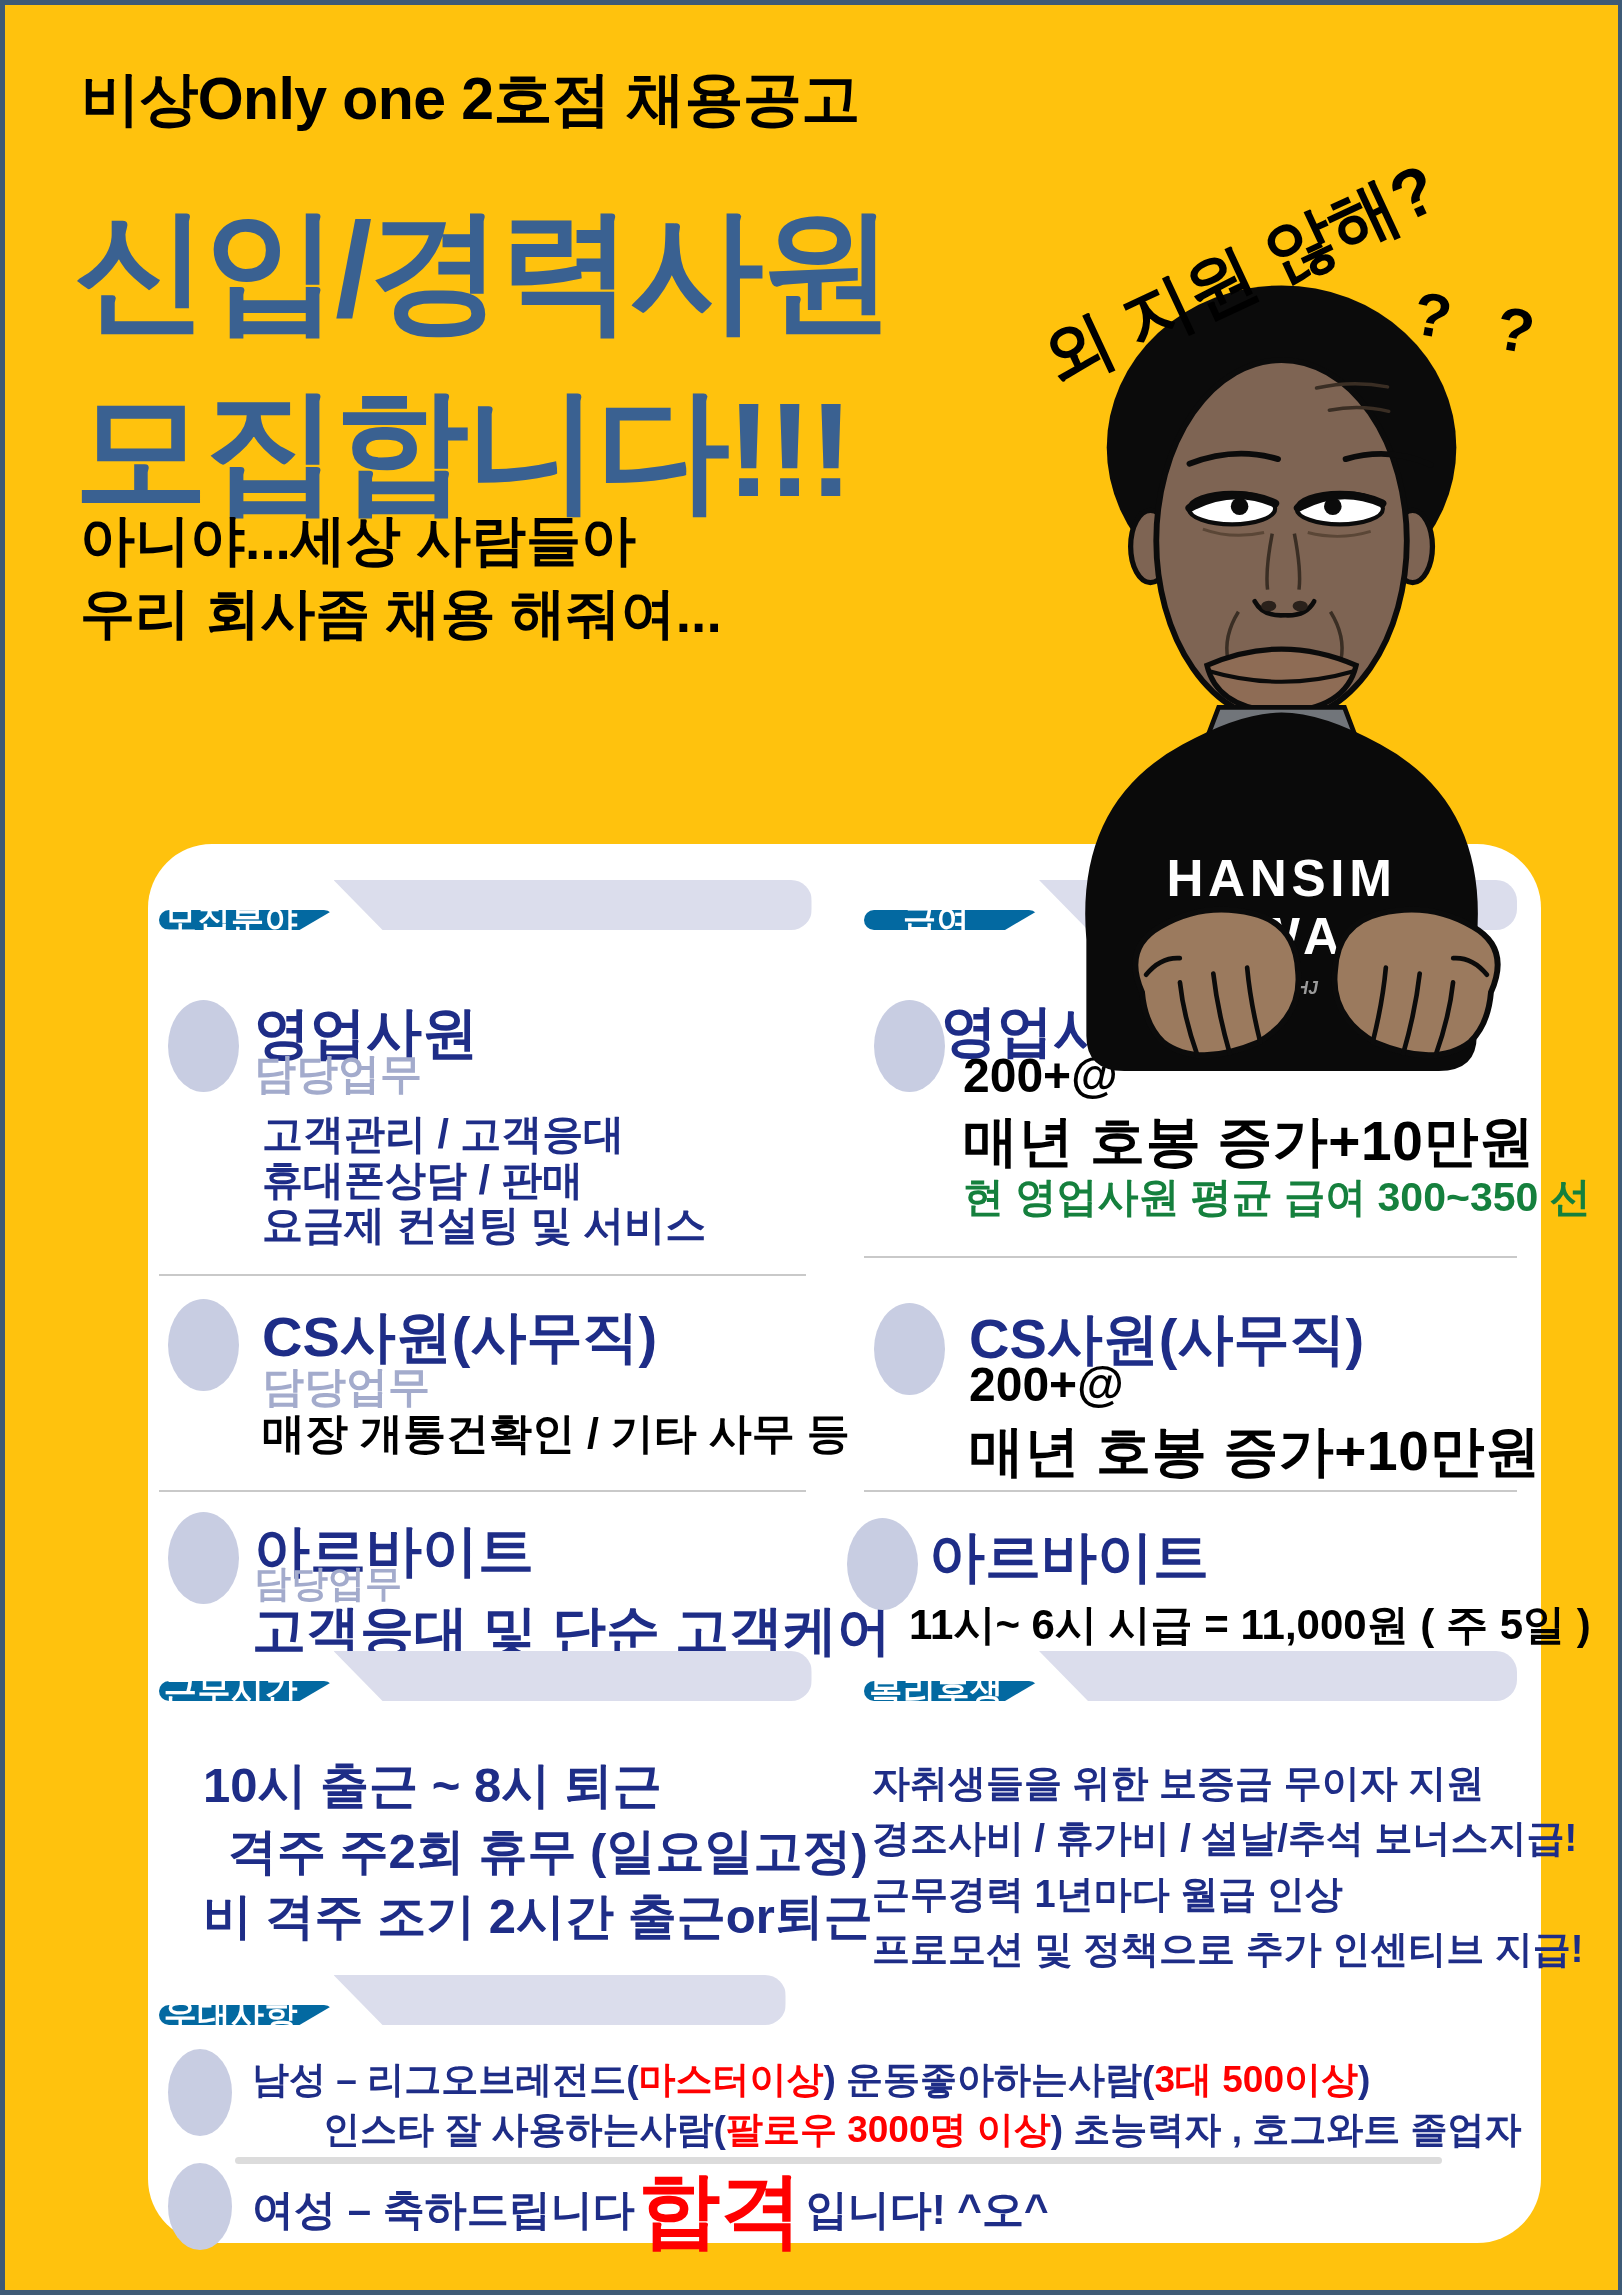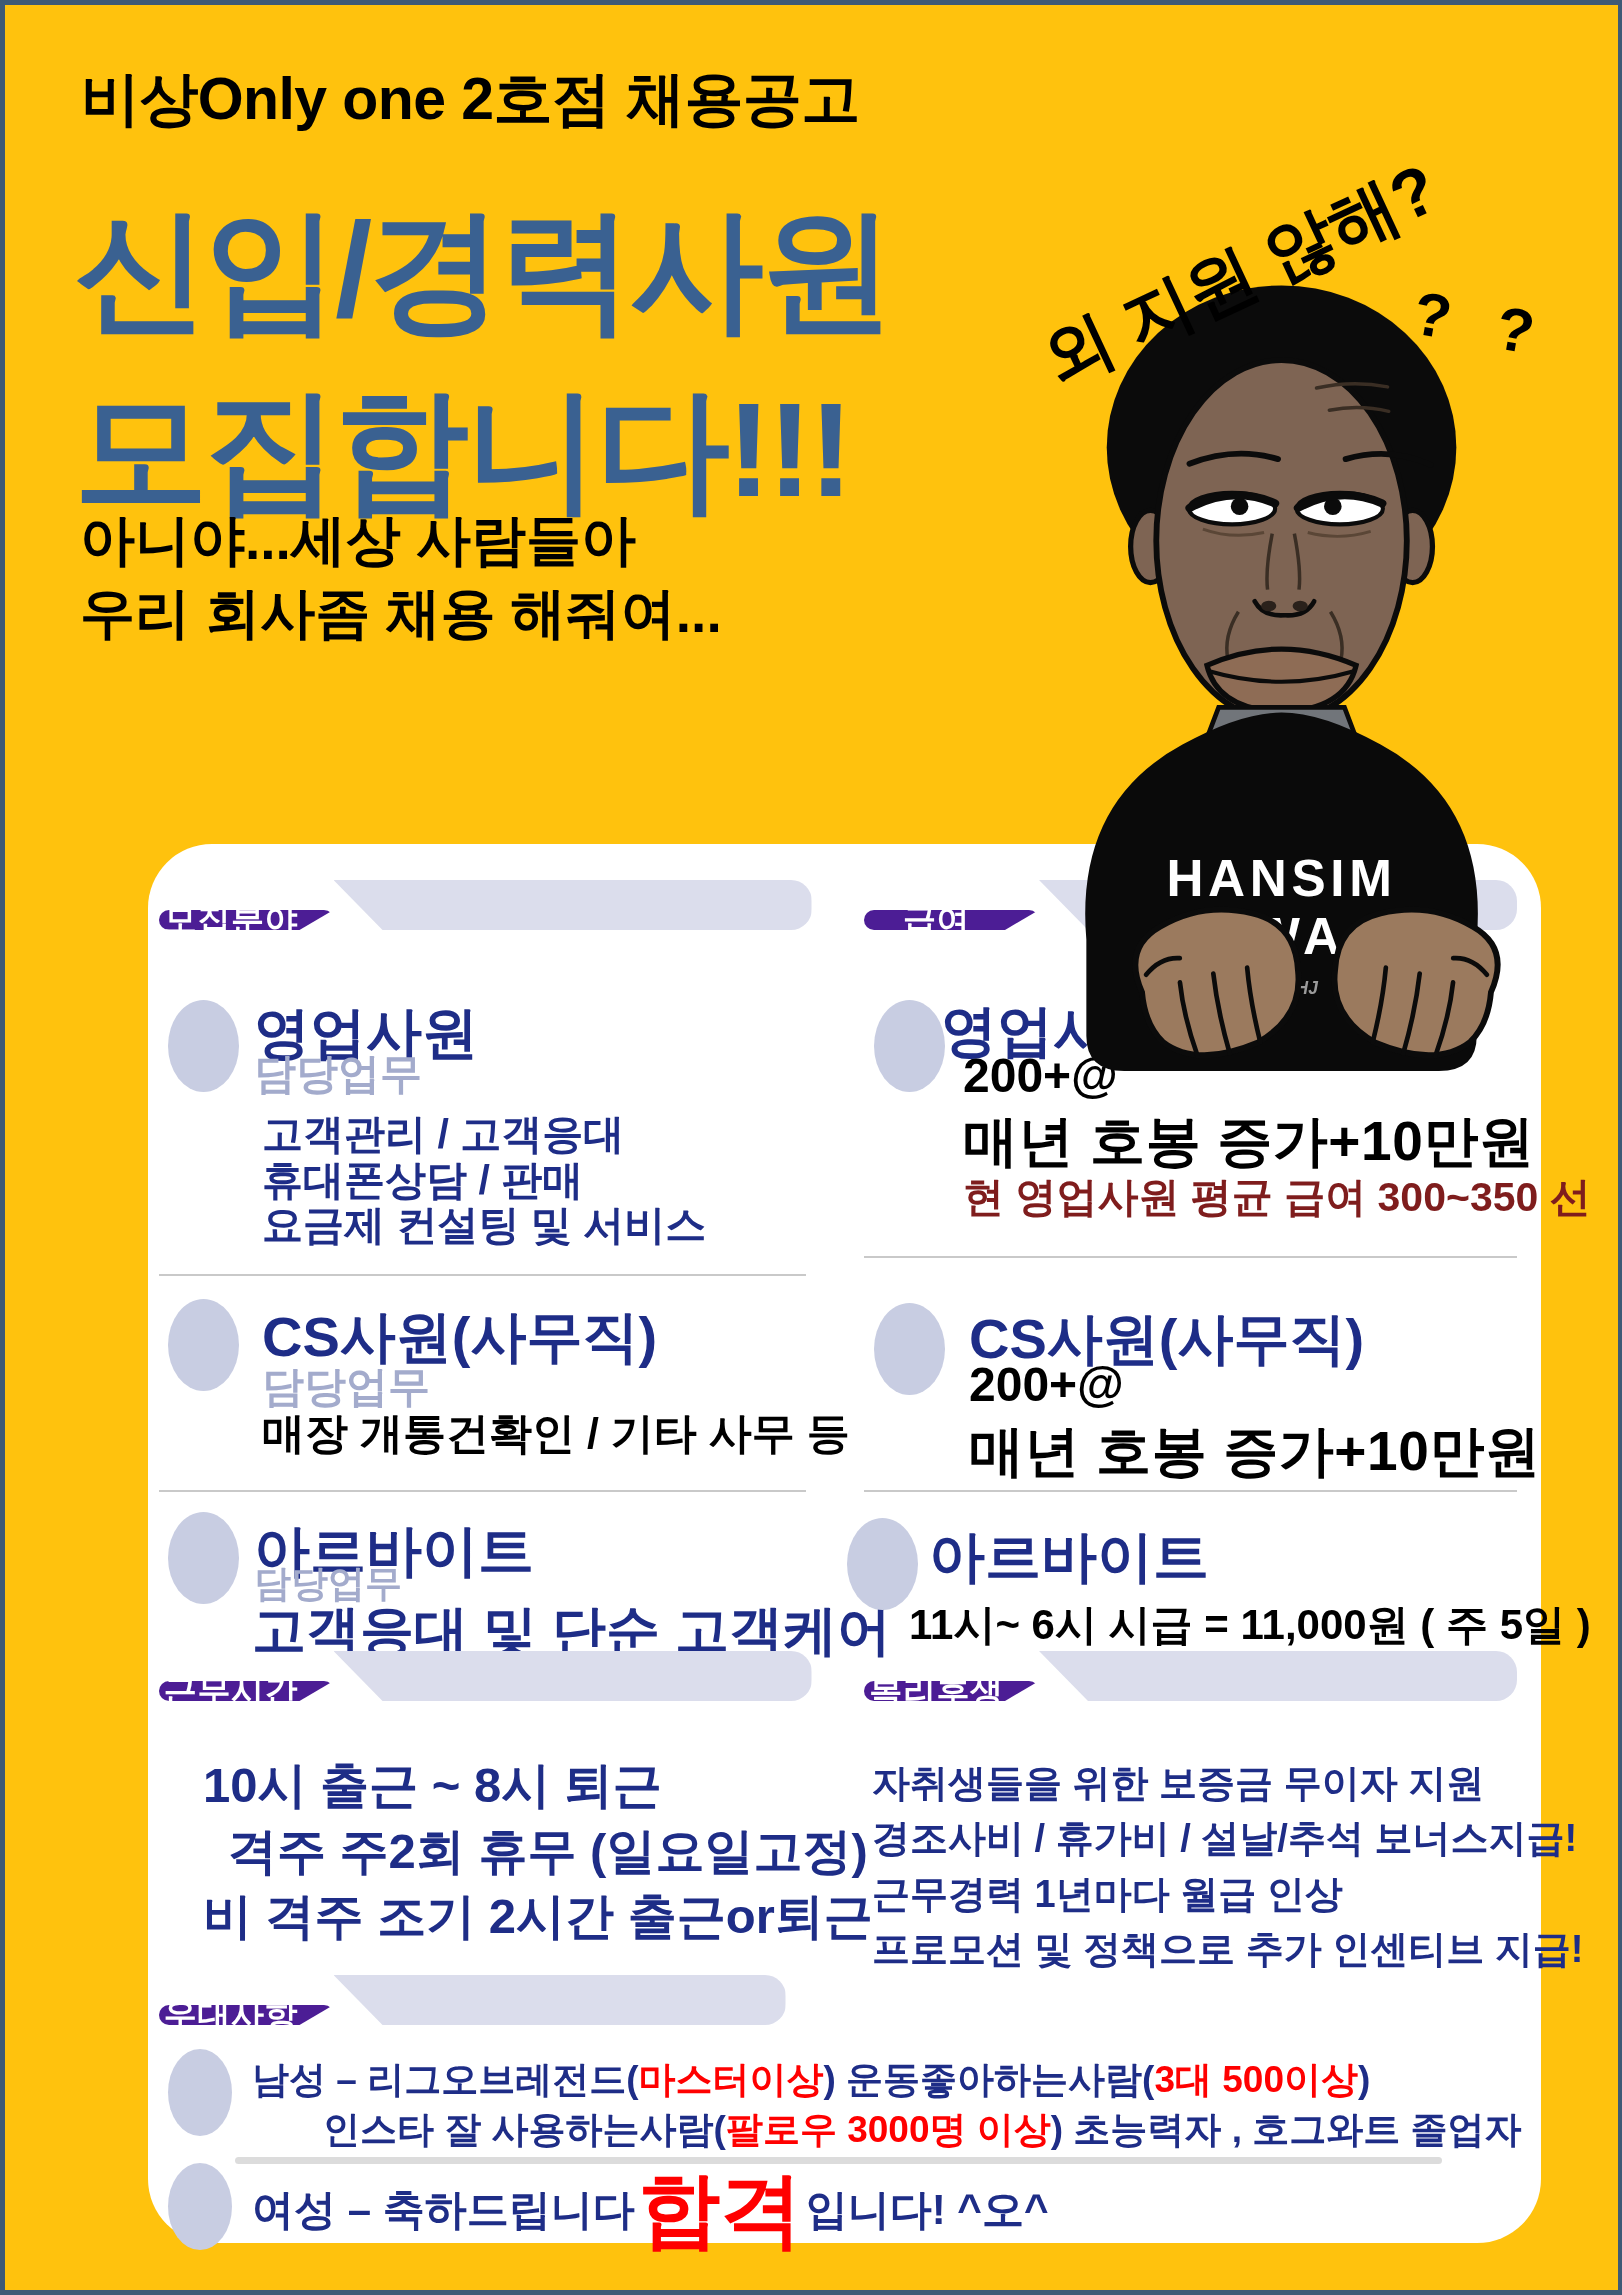--- a/index.html
+++ b/index.html
@@ -26,38 +26,38 @@
   }
   
   .sec{position:absolute;height:50px;}
   .sec .bar{
     position:absolute;top:0;bottom:0;left:175px;right:0;
     background:#DBDDEC;border-radius:0 21px 21px 0;
     clip-path:polygon(0 0,100% 0,100% 100%,49px 100%);
   }
   .sec .badge{
     position:absolute;top:0;bottom:0;left:0;width:175px;
-    background:#4c1d95;border-radius:17.5px;
+    background:#0369a1;border-radius:17.5px;
     clip-path:polygon(0 0,100% 0,calc(100% - 34px) 100%,0 100%);
     display:flex;align-items:center;justify-content:center;
     padding-right:30px;box-sizing:border-box;
     color:#fff;font-size:33px;letter-spacing:0.6px;white-space:nowrap;margin-top:30px;
   }
   
   .dot{position:absolute;width:71px;height:92px;border-radius:50%;background:#C8CDE2;}
   .dot.small{width:64px;height:87px;}
   
   .t{position:absolute;white-space:nowrap;}
   .it{font-size:56px;color:#1E2D87;}
   .sub{font-size:42px;color:#A3ABCC;}
   .nl{font-size:41px;color:#1E2D87;text-align:center;}
   .blk74{font-size:43px;color:#000;}
   .blk82{font-size:48px;color:#000;}
   .blk94{font-size:55px;color:#000;letter-spacing:0.6px;}
-  .blk70{font-size:41px;color:#7f1d1d;}
+  .blk70{font-size:41px;color:#15803d;}
   .blk72{font-size:42px;color:#000;}
   .bignavy{font-size:54px;color:#1E2D87;}
   .work{font-size:49px;color:#1E2D87;line-height:1.32;}
   .ben{font-size:38px;color:#1E2D87;}
   .male{font-size:37px;color:#1E2D87;}
   .red{color:#FF0000;}
   .female-row{display:flex;align-items:center;font-size:42px;color:#1E2D87;}
   .female-row .hl{font-size:82px;color:#FF0000;line-height:1;margin:0 3.5px;}
   .div-thin{position:absolute;height:1.7px;background:#C9C9C9;}
   .div-thick{position:absolute;height:7px;background:#DCDCDC;border-radius:3.5px;}

